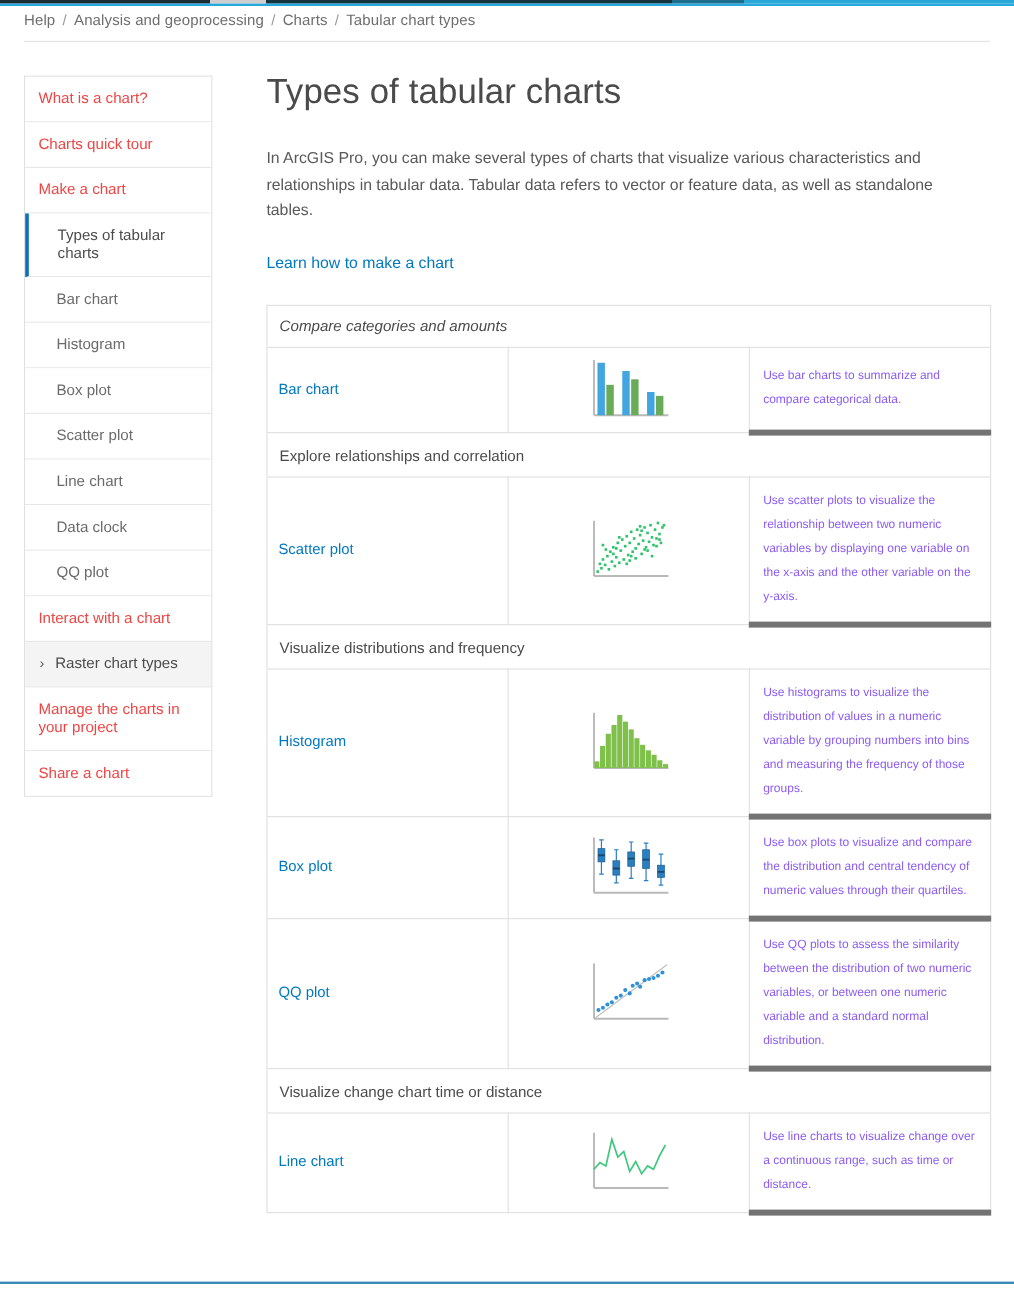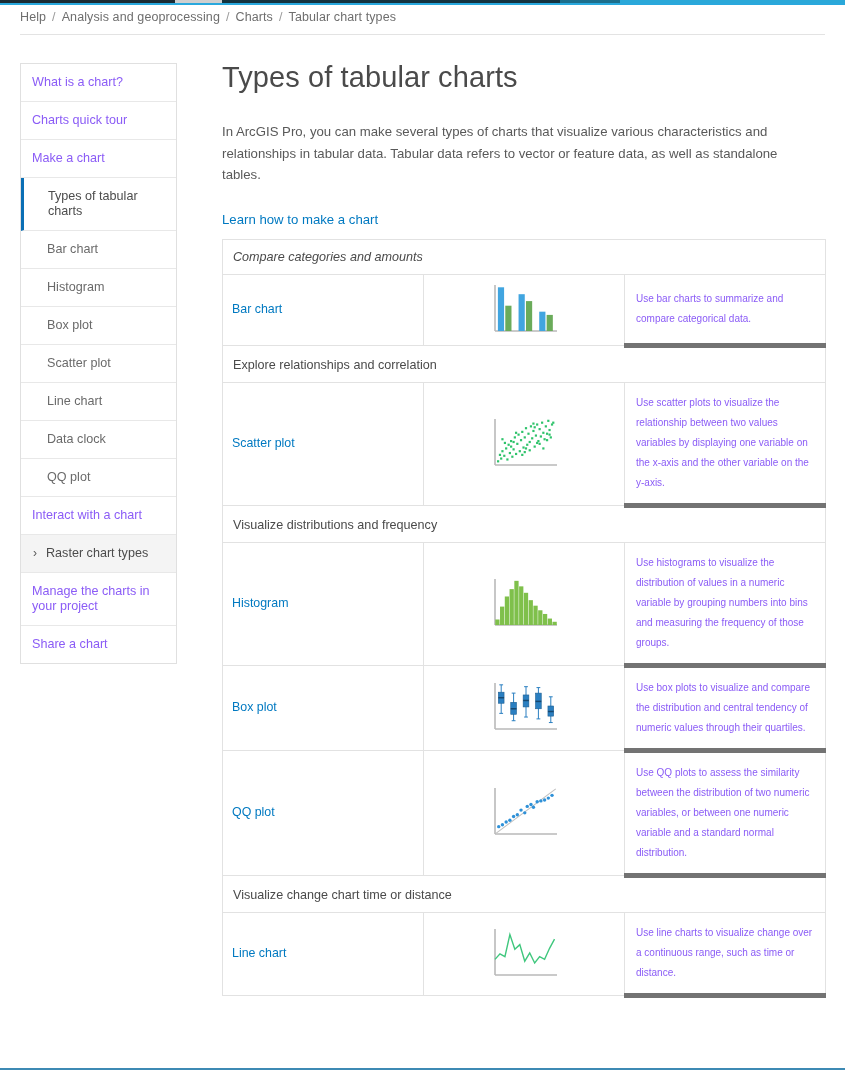--- a/index.html
+++ b/index.html
@@ -63,21 +63,21 @@
     width: 157px;
     border: 1px solid #e0e0e0;
     background: #fff;
   }
   .nav-item {
     position: relative;
     border-bottom: 1px solid #e8e8e8;
     padding: 11px 12px 11px 11px;
     font-size: 12.6px;
     line-height: 15px;
-    color: #8b5cf6;
+    color: #ef4444;
     background: #fff;
     cursor: pointer;
   }
   .nav-item:last-child { border-bottom: none; }
   .nav-item.group {
     background: #f4f4f4;
     padding-left: 12px;
     color: #4c4c4c;
   }
   .nav-item.group .chev {
@@ -116,21 +116,21 @@
     line-height: 21.5px;
     color: #595959;
     margin: 0 0 24px 0;
     width: 580px;
   }
   .learn-link {
     display: inline-block;
     font-size: 13.2px;
     color: #0079c1;
     text-decoration: none;
-    margin-bottom: 12px;
+    margin-bottom: 28px;
     cursor: pointer;
   }
 
   
   .chart-table {
     width: 604px;
     border: 1px solid #e2e2e2;
     border-collapse: collapse;
     table-layout: fixed;
   }
@@ -298,21 +298,21 @@
                 <rect x="27.98" y="16.70" width="2.2" height="2.2" fill="#2fc36b"></rect>
                 <rect x="36.66" y="36.02" width="2.2" height="2.2" fill="#2fc36b"></rect>
                 <rect x="45.34" y="7.50" width="2.2" height="2.2" fill="#2fc36b"></rect>
                 <rect x="55.26" y="32.34" width="2.2" height="2.2" fill="#2fc36b"></rect>
                 <rect x="61.46" y="18.54" width="2.2" height="2.2" fill="#2fc36b"></rect>
                 <rect x="25.50" y="25.90" width="2.2" height="2.2" fill="#2fc36b"></rect>
                 <rect x="37.90" y="32.34" width="2.2" height="2.2" fill="#2fc36b"></rect>
                 <rect x="49.06" y="26.82" width="2.2" height="2.2" fill="#2fc36b"></rect>
               </svg>
             </td>
-            <td class="c-desc">Use scatter plots to visualize the relationship between two values variables by displaying one variable on the x-axis and the other variable on the y-axis.</td>
+            <td class="c-desc">Use scatter plots to visualize the relationship between two numeric variables by displaying one variable on the x-axis and the other variable on the y-axis.</td>
           </tr>
           <tr class="section-row">
             <td colspan="3">Visualize distributions and frequency</td>
           </tr>
           <tr>
             <td class="c-name">Histogram</td>
             <td class="c-thumb">
               <svg width="74" height="58" viewBox="0 0 74 58" class="thumb">
                 <line x1="8" y1="4" x2="8" y2="50" stroke="#b9b9b9" stroke-width="1.6"></line>
                 <line x1="8" y1="50" x2="70" y2="50" stroke="#b9b9b9" stroke-width="1.6"></line>

